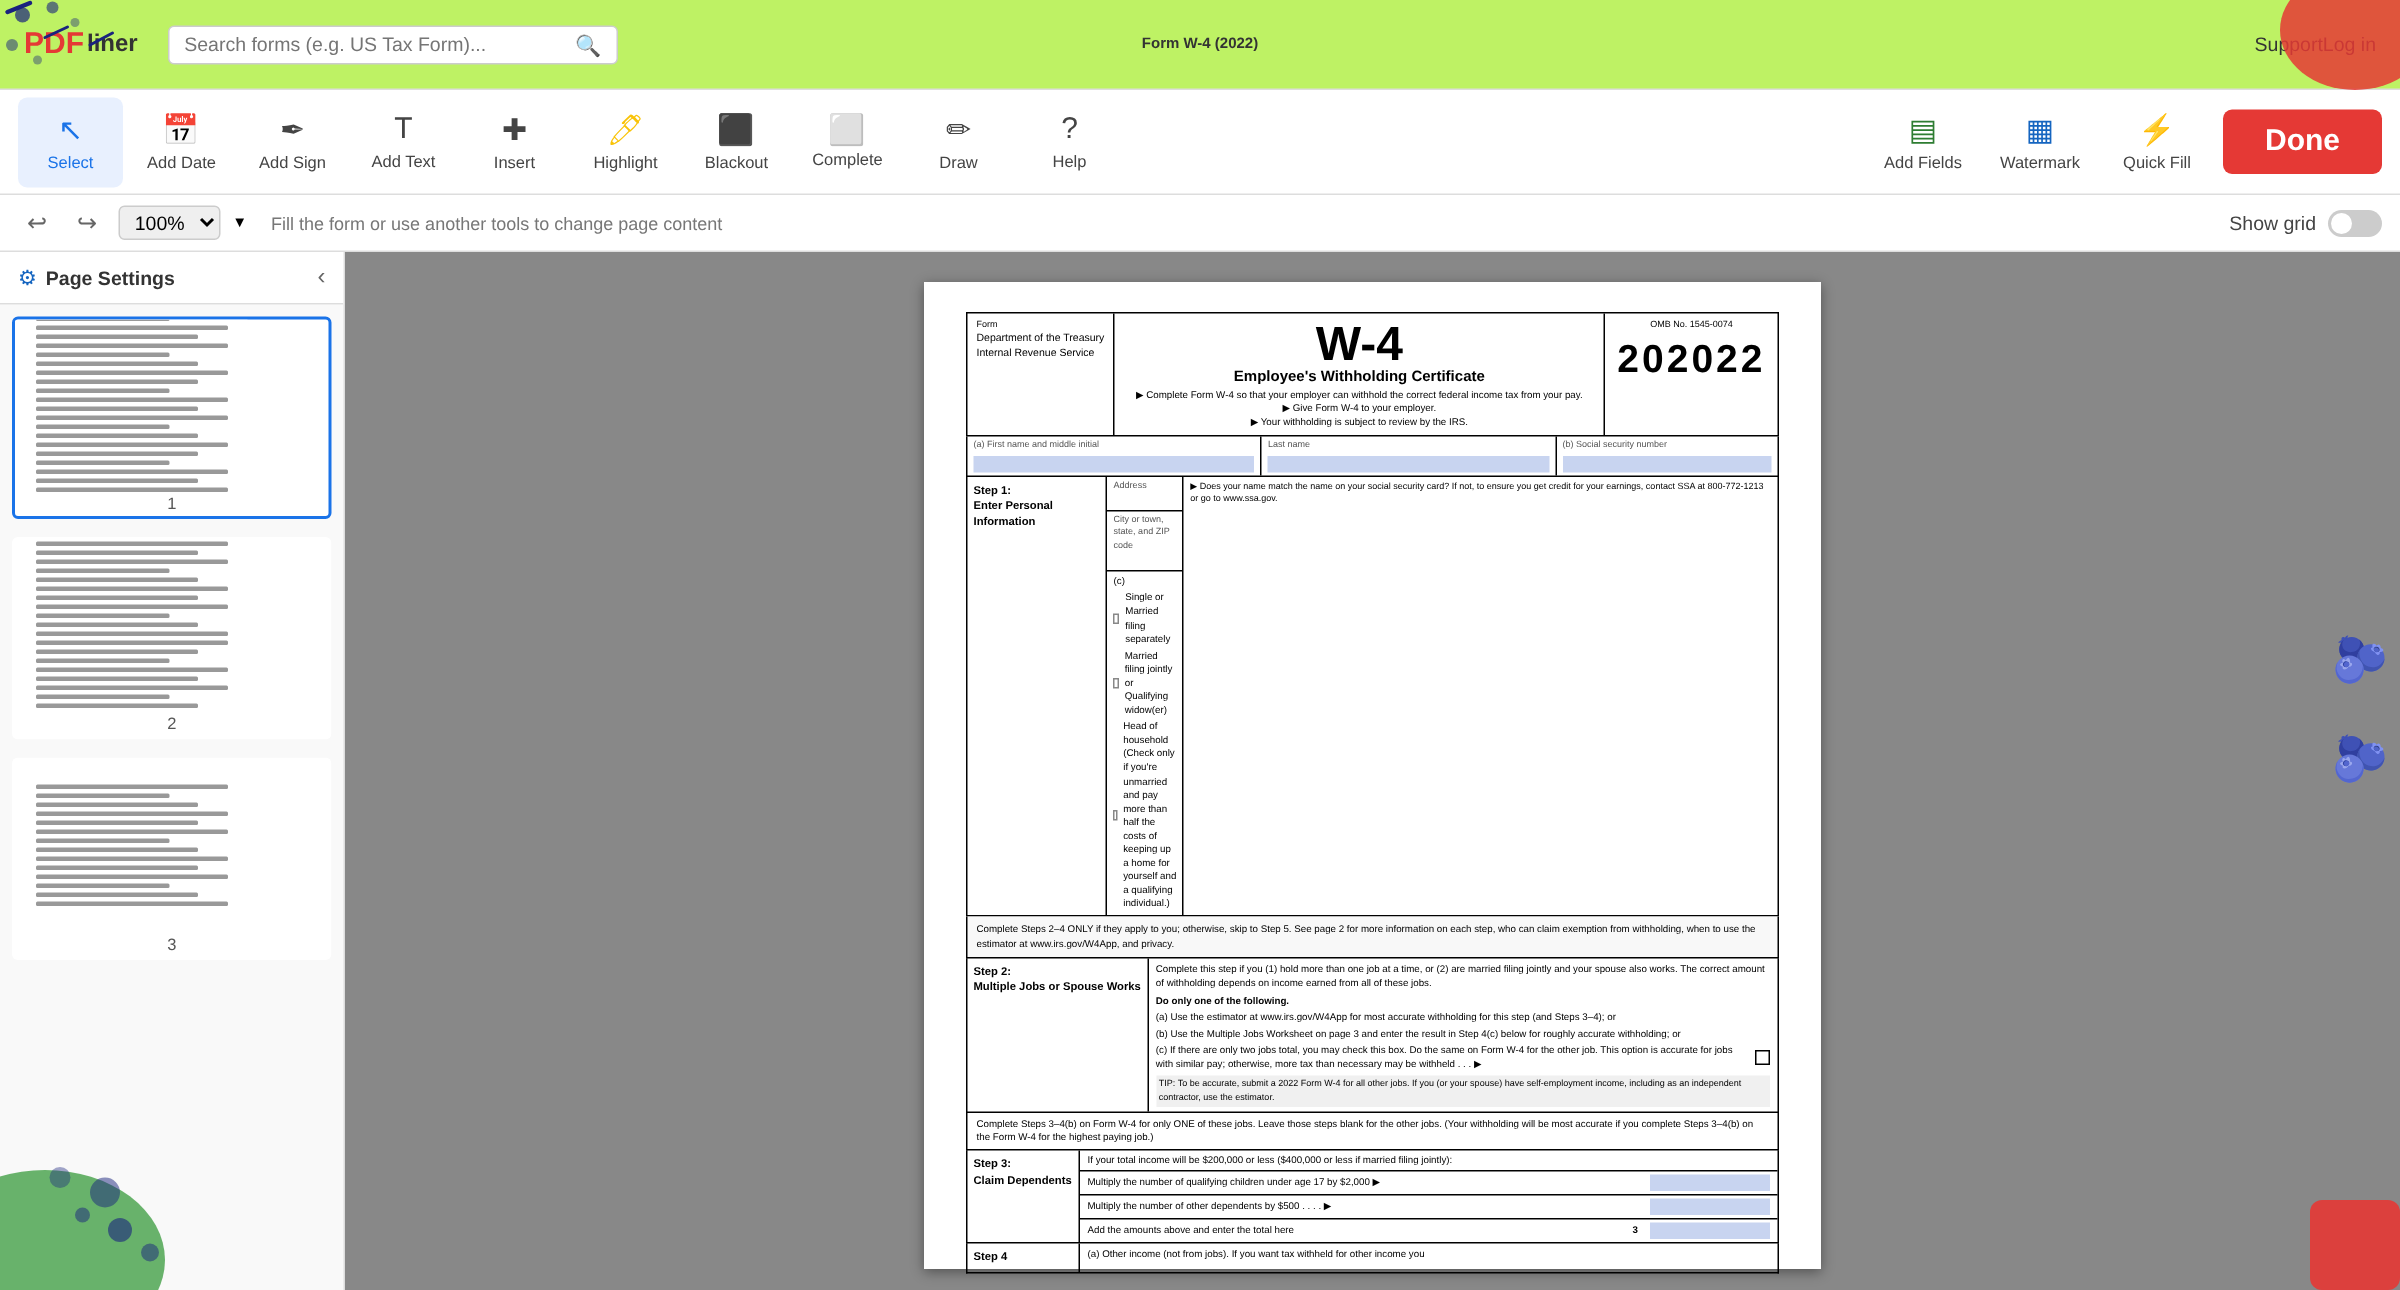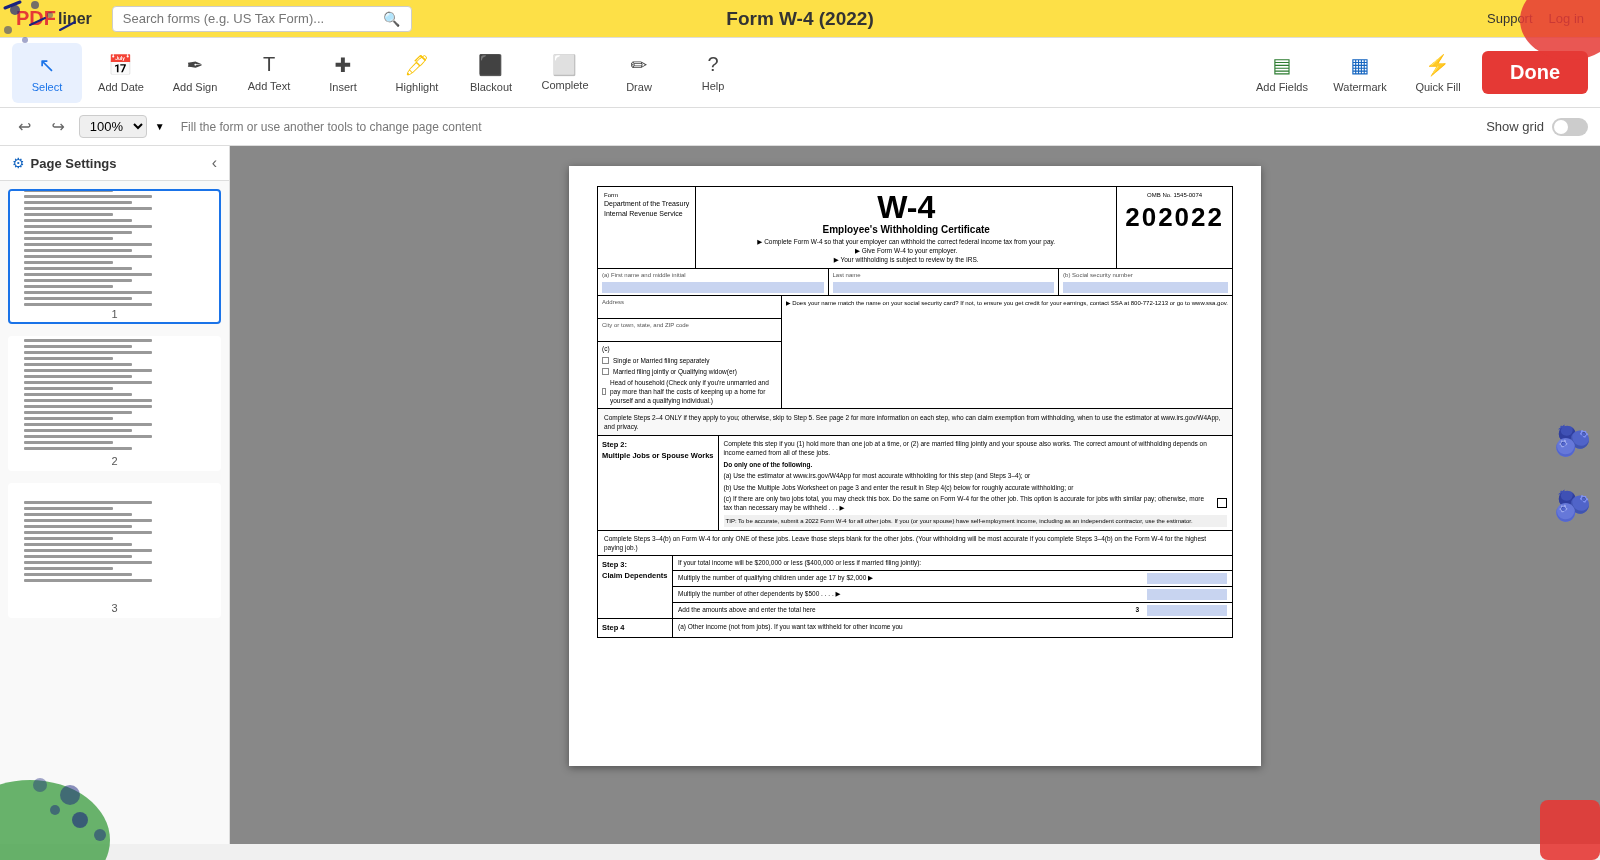--- a/index.html
+++ b/index.html
@@ -1,21 +1,21 @@
 <!DOCTYPE html>
 <html><head>
   <meta charset="utf-8">
   <style>
     * { box-sizing: border-box; margin: 0; padding: 0; }
     body { font-family: Arial, sans-serif; background: #f0f0f0; width: 1600px; height: 860px; overflow: hidden; position: relative; }
 
     
     .header {
-      height: 38px;
-      background: #fde047;
+      height: 60px;
+      background: #bef264;
       border-bottom: 1px solid #ddd;
       display: flex;
       align-items: center;
       padding: 0 16px;
       gap: 12px;
       position: relative;
     }
     .logo {
       display: flex;
       align-items: center;
@@ -41,29 +41,28 @@
       outline: none;
       font-size: 13px;
       width: 260px;
       color: #666;
     }
     .search-icon { color: #888; font-size: 14px; }
     .form-title {
       position: absolute;
       left: 50%;
       transform: translateX(-50%);
-      font-size: 19px;
+      font-size: 10px;
       font-weight: 600;
       color: #333;
     }
     .header-right {
       margin-left: auto;
       display: flex;
       align-items: flex-end;
-      gap: 16px;
     }
     .header-link {
       font-size: 13px;
       color: #333;
       cursor: pointer;
       text-decoration: none;
     }
 
     
     .toolbar {
@@ -265,21 +264,21 @@
       flex: 1;
       overflow-y: auto;
       display: flex;
       flex-direction: column;
       align-items: center;
       padding: 20px;
       background: #888;
     }
     .pdf-page {
       background: #fff;
-      width: 692px;
+      width: 598px;
       min-height: 600px;
       box-shadow: 0 2px 8px rgba(0,0,0,0.4);
       padding: 20px 28px;
       font-size: 7.5px;
       line-height: 1.4;
       color: #000;
     }
 
     
     .deco-top-left {
@@ -586,20 +585,24 @@
           <div style="font-size:6px;color:#555;">Last name</div>
           <div style="background:#c8d4f0;height:11px;margin-top:2px;"></div>
         </div>
         <div style="padding:2px 4px;">
           <div style="font-size:6px;color:#555;">(b) Social security number</div>
           <div style="background:#c8d4f0;height:11px;margin-top:2px;"></div>
         </div>
       </div>
 
       <div style="display:flex;border:1px solid #000;border-top:none;">
+        <div style="min-width:75px;padding:4px;border-right:1px solid #000;font-size:7.5px;font-weight:bold;">
+          <div>Step 1:</div>
+          <div>Enter Personal Information</div>
+        </div>
         <div style="flex:1;display:flex;flex-direction:column;border-right:1px solid #000;">
           <div style="padding:2px 4px;border-bottom:1px solid #000;">
             <div style="font-size:6px;color:#555;">Address</div>
             <div style="background:#fff;height:10px;"></div>
           </div>
           <div style="padding:2px 4px;border-bottom:1px solid #000;">
             <div style="font-size:6px;color:#555;">City or town, state, and ZIP code</div>
             <div style="background:#fff;height:10px;"></div>
           </div>
 

